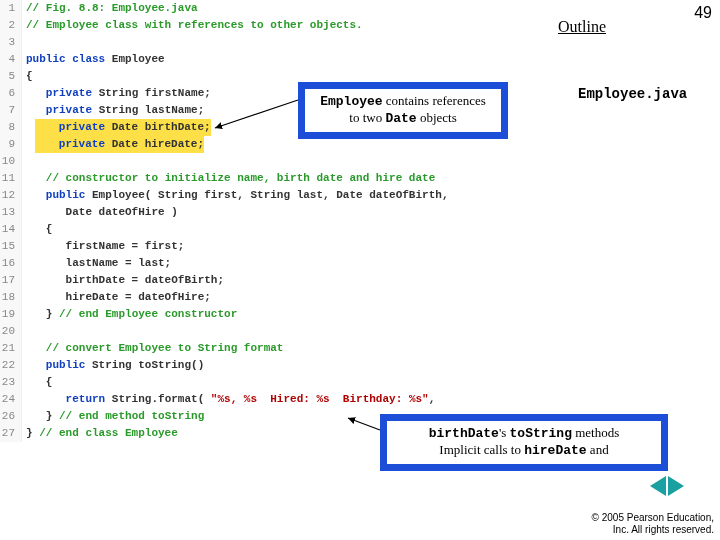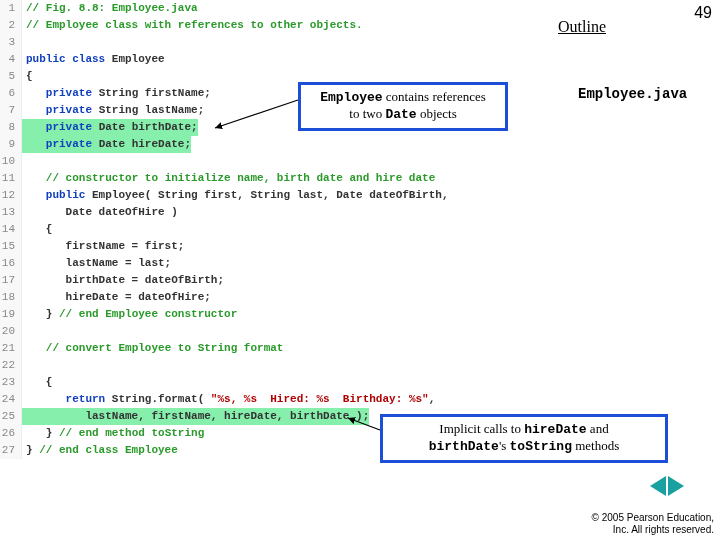--- a/index.html
+++ b/index.html
@@ -34,21 +34,21 @@
     background: #f8f8f8;
     border-right: 1px solid #eee;
   }
   .code {
     padding-left: 4px;
   }
   .c-comment { color: #2a9a2a; }
   .c-kw { color: #1040c0; }
   .c-str { color: #b00000; }
   .c-plain { color: #333; }
-  .hl { background: #86efac; }
+  .hl { background: #fde047; margin-left: 13px; }
 
   .outline {
     position: absolute;
     left: 558px;
     top: 18px;
     font-family: Georgia, "Times New Roman", serif;
     font-size: 16px;
     text-decoration: underline;
   }
   .page-num {
@@ -62,21 +62,21 @@
     position: absolute;
     left: 558px;
     top: 86px;
     font-family: "Courier New", monospace;
     font-weight: bold;
     font-size: 14px;
     padding-left: 20px;
   }
   .callout {
     position: absolute;
-    border: 3px solid #1d4ed8;
+    border: 7px solid #1d4ed8;
     background: #fff;
     padding: 4px 8px;
     font-family: Georgia, "Times New Roman", serif;
     font-size: 13px;
     line-height: 1.25;
     text-align: center;
   }
   .callout .mono { font-family: "Courier New", monospace; font-weight: bold; }
   #callout1 { left: 298px; top: 82px; width: 210px; }
   #callout2 { left: 380px; top: 414px; width: 288px; }
@@ -131,47 +131,46 @@
     <div class="code-line"><div class="gutter">12</div><div class="code"><span class="c-plain">   </span><span class="c-kw">public</span><span class="c-plain"> Employee( String first, String last, Date dateOfBirth,</span></div></div>
     <div class="code-line"><div class="gutter">13</div><div class="code"><span class="c-plain">      Date dateOfHire )</span></div></div>
     <div class="code-line"><div class="gutter">14</div><div class="code"><span class="c-plain">   {</span></div></div>
     <div class="code-line"><div class="gutter">15</div><div class="code"><span class="c-plain">      firstName = first;</span></div></div>
     <div class="code-line"><div class="gutter">16</div><div class="code"><span class="c-plain">      lastName = last;</span></div></div>
     <div class="code-line"><div class="gutter">17</div><div class="code"><span class="c-plain">      birthDate = dateOfBirth;</span></div></div>
     <div class="code-line"><div class="gutter">18</div><div class="code"><span class="c-plain">      hireDate = dateOfHire;</span></div></div>
     <div class="code-line"><div class="gutter">19</div><div class="code"><span class="c-plain">   } </span><span class="c-comment">// end Employee constructor</span></div></div>
     <div class="code-line"><div class="gutter">20</div><div class="code">&nbsp;</div></div>
     <div class="code-line"><div class="gutter">21</div><div class="code"><span class="c-plain">   </span><span class="c-comment">// convert Employee to String format</span></div></div>
-    <div class="code-line"><div class="gutter">22</div></div>
+    <div class="code-line"><div class="gutter">22</div><div class="code"><span class="c-plain">   </span><span class="c-kw">public</span><span class="c-plain"> String toString()</span></div></div>
     <div class="code-line"><div class="gutter">23</div><div class="code"><span class="c-plain">   {</span></div></div>
     <div class="code-line"><div class="gutter">24</div><div class="code"><span class="c-plain">      </span><span class="c-kw">return</span><span class="c-plain"> String.format( </span><span class="c-str">"%s, %s  Hired: %s  Birthday: %s"</span><span class="c-plain">,</span></div></div>
-    <div class="code-line"><div class="gutter">25</div><div class="code hl"><span class="c-plain">         lastName, firstName, hireDate, birthDate</span><span class="c-plain"> );</span></div></div>
     <div class="code-line"><div class="gutter">26</div><div class="code"><span class="c-plain">   } </span><span class="c-comment">// end method toString</span></div></div>
     <div class="code-line"><div class="gutter">27</div><div class="code"><span class="c-plain">} </span><span class="c-comment">// end class Employee</span></div></div>
   </div>
 
 <div class="page-num">49</div>
 <div class="outline">Outline</div>
 <div class="filename">Employee.java</div>
 
 <div id="callout1" class="callout">
   <div>
     <span class="mono">Employee</span><span> contains references</span>
   </div>
   <div>
     <span>to two </span><span class="mono">Date</span><span> objects</span>
   </div>
 </div>
 
 <div id="callout2" class="callout">
   <div>
-    <span>Implicit calls to </span><span class="mono">hireDate</span><span> and</span>
+    <span class="mono">birthDate</span><span>'s </span><span class="mono">toString</span><span> methods</span>
   </div>
   <div>
-    <span class="mono">birthDate</span><span>'s </span><span class="mono">toString</span><span> methods</span>
+    <span>Implicit calls to </span><span class="mono">hireDate</span><span> and</span>
   </div>
 </div>
 
 <svg class="overlay">
   <defs>
     <marker id="ah" markerWidth="8" markerHeight="8" refX="6" refY="3" orient="auto">
       <path d="M0,0 L6,3 L0,6 Z" fill="#000"></path>
     </marker>
   </defs>
   <line x1="298" y1="100" x2="215" y2="128" stroke="#000" stroke-width="1.2" marker-end="url(#ah)"></line>

